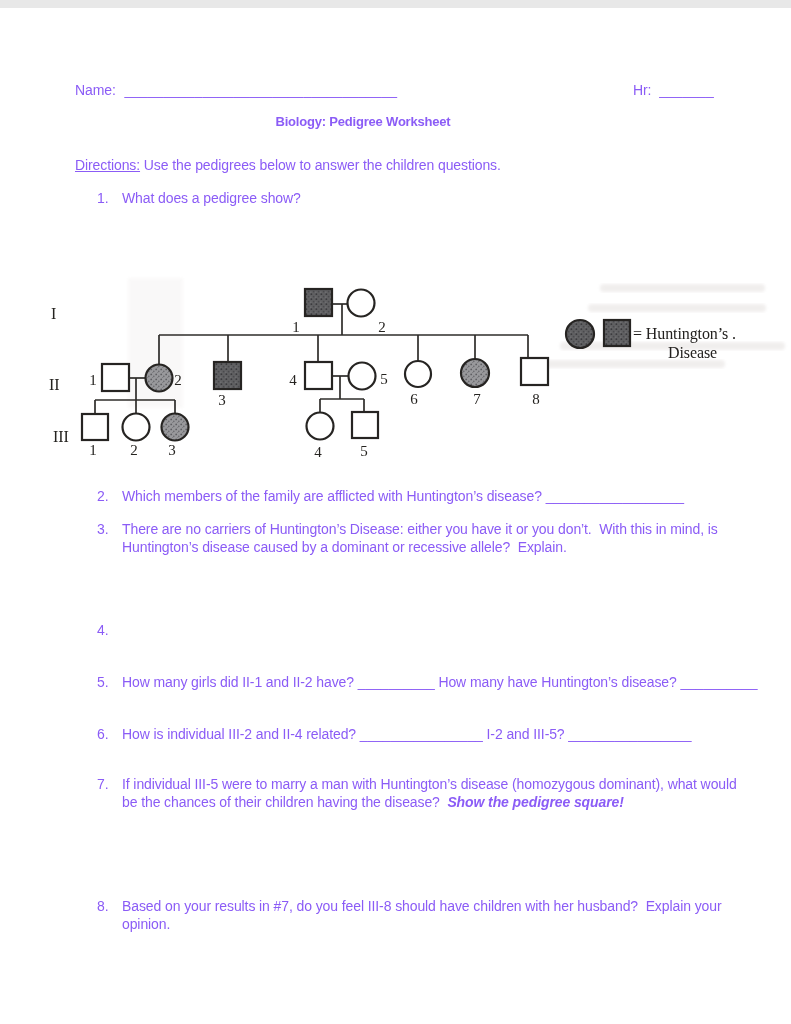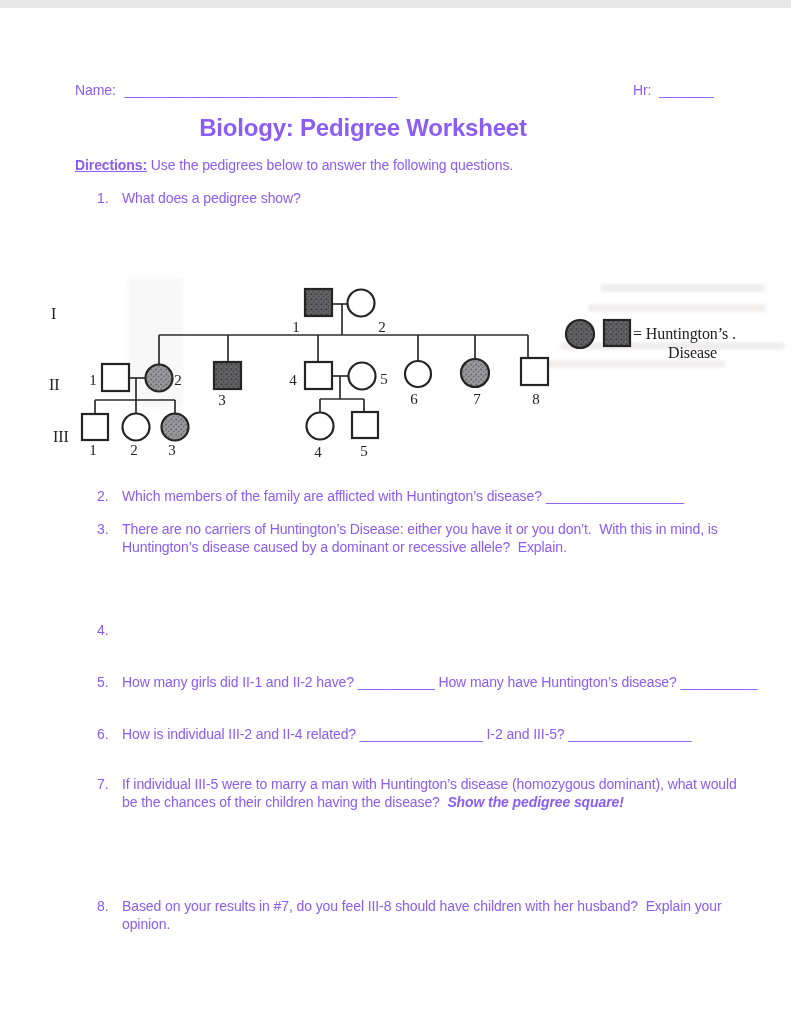--- a/index.html
+++ b/index.html
@@ -6,23 +6,23 @@
   .page{
     position:relative;width:791px;height:1024px;background:#ffffff;
     font-family:"Liberation Sans","DejaVu Sans",sans-serif;
     color:#8b5cf6;font-size:14px;letter-spacing:-0.1px;
     margin:8px auto;overflow:hidden;
   }
   .abs{position:absolute;}
   .header-row{top:74px;left:75px;}
   .hr-field{top:74px;left:633px;}
   .blank{letter-spacing:0;}
-  .title{top:106px;left:0;width:726px;text-align:center;font-weight:bold;font-size:24px;letter-spacing:-0.2px;}
+  .title{top:106px;left:0;width:726px;text-align:center;font-weight:bold;font-size:13px;letter-spacing:-0.2px;}
   .directions{top:149px;left:75px;width:680px;}
-  .dirlabel{font-weight:bold;text-decoration:underline;}
+  .dirlabel{font-weight:normal;text-decoration:underline;}
   .q{display:flex;left:97px;width:690px;line-height:18px;}
   .qnum{flex:none;width:25px;}
   .qtext{white-space:pre;}
   .em{font-weight:bold;font-style:italic;}
   .q1{top:181px;} .q2{top:479px;} .q3{top:512px;} .q4{top:613px;}
   .q5{top:665px;} .q6{top:717px;} .q7{top:767px;} .q8{top:889px;}
   .pedigree{top:265px;left:0;}
   .pline{stroke:#2e2c2a;stroke-width:1.7;}
   .sym{fill:#ffffff;stroke:#262422;stroke-width:2.2;}
   .fillMed{fill:url(#speckMed);}
@@ -42,21 +42,21 @@
     <span class="blank" style="margin-left:5px;">___________________________________</span>
   </div>
   <div class="abs hr-field">
     <span>Hr:</span>
     <span class="blank" style="margin-left:4px;">_______</span>
   </div>
 
   <div class="abs title">Biology: Pedigree Worksheet</div>
 
   <div class="abs directions">
-    <span class="dirlabel">Directions:</span><span> Use the pedigrees below to answer the following questions.</span>
+    <span class="dirlabel">Directions:</span><span> Use the pedigrees below to answer the children questions.</span>
   </div>
 
   <div class="abs q q1">
     <span class="qnum">1.</span>
     <span class="qtext">What does a pedigree show?</span>
   </div>
 
   <svg class="abs pedigree" width="791" height="200" viewBox="0 265 791 200" xmlns="http://www.w3.org/2000/svg">
     <defs>
       <pattern id="speckMed" width="5" height="5" patternUnits="userSpaceOnUse">

